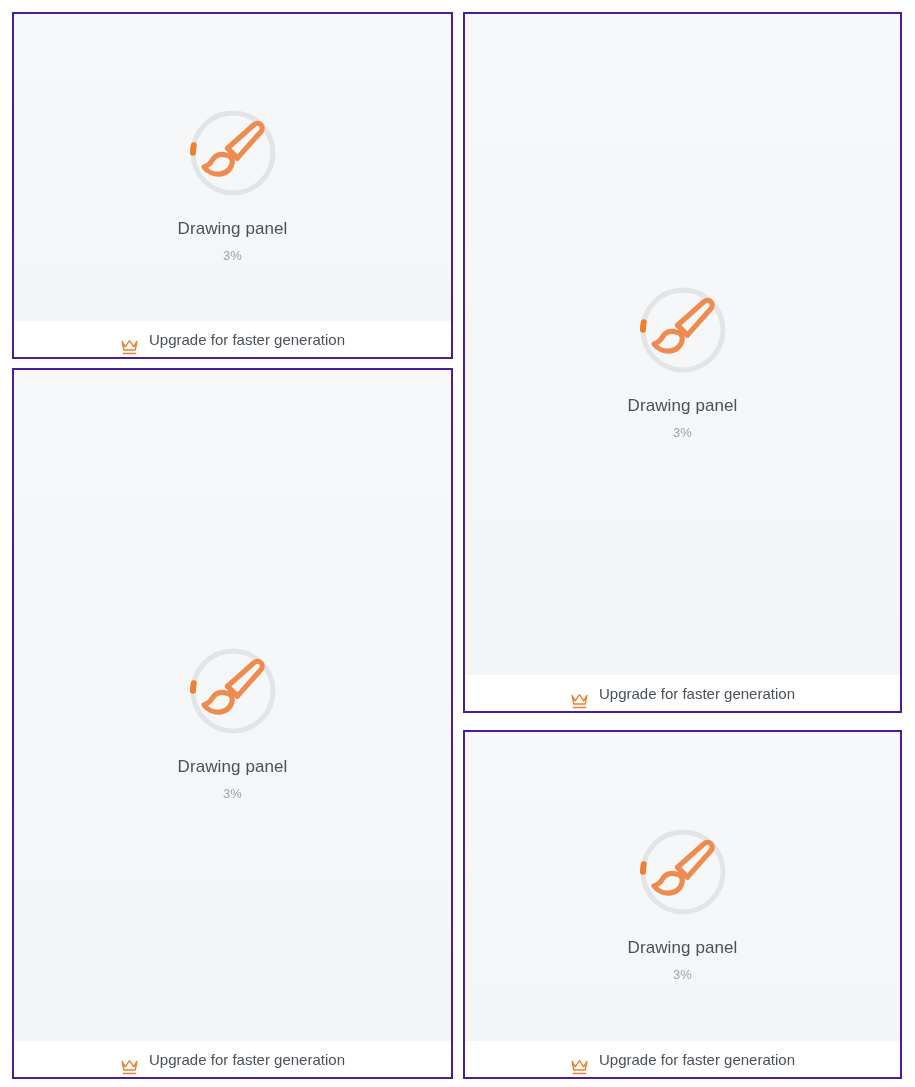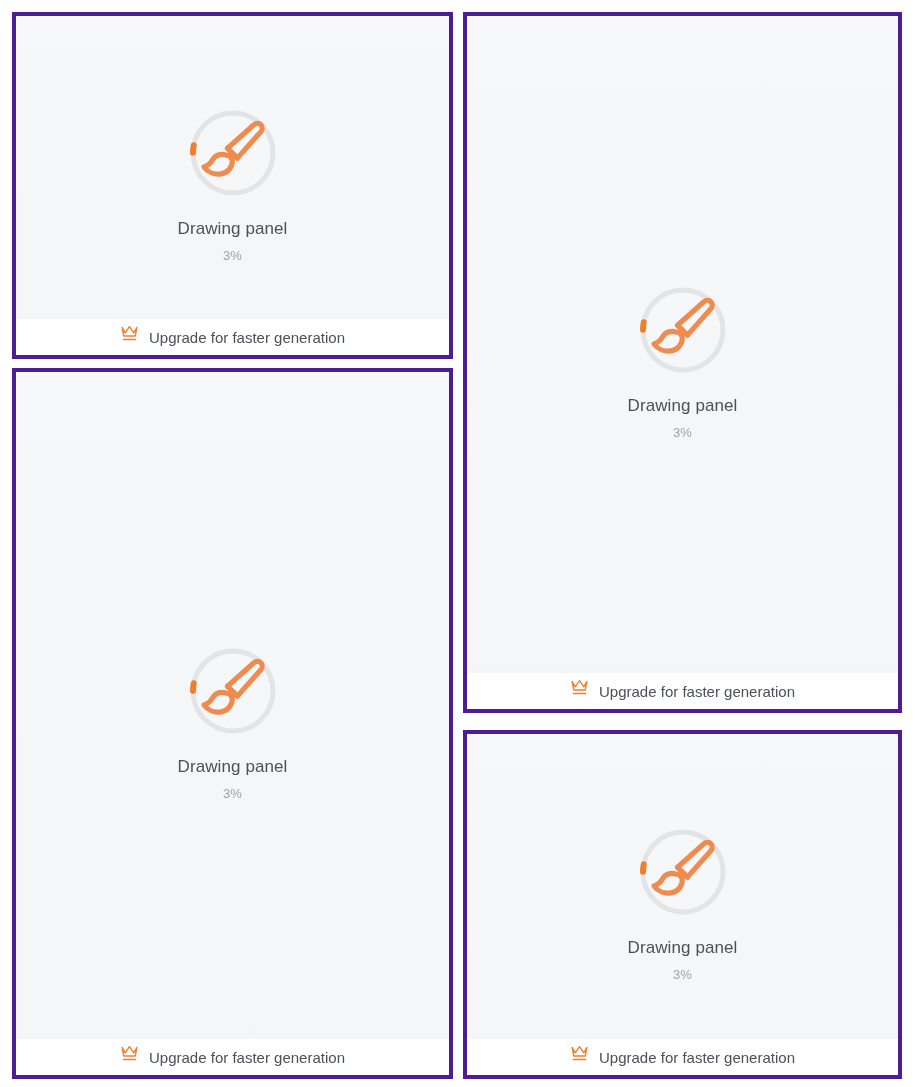--- a/index.html
+++ b/index.html
@@ -12,21 +12,21 @@
     height: 1087px;
     position: relative;
     font-family: "Liberation Sans", sans-serif;
     overflow: hidden;
   }
 
   
   .panel {
     position: absolute;
     box-sizing: border-box;
-    border: 4px solid #4c1d95;
+    border: 2px solid #4c1d95;
     background: #22c55e;
     overflow: hidden;
   }
 
   .panel-body {
     position: absolute;
     left: 0;
     right: 0;
     top: 0;
     bottom: 0;
@@ -94,21 +94,21 @@
     background: #ffffff;
     display: flex;
     flex-direction: column;
     align-items: center;
     justify-content: flex-start;
     padding-top: 4px;
     box-sizing: border-box;
   }
   .upgrade-inner {
     display: flex;
-    align-items: flex-start;
+    align-items: flex-end;
     gap: 10px;
   }
   .crown-icon {
     width: 19px;
     height: 17px;
     flex: none;
     margin-top: 1px;
   }
   .upgrade-text {
     font-size: 15px;

